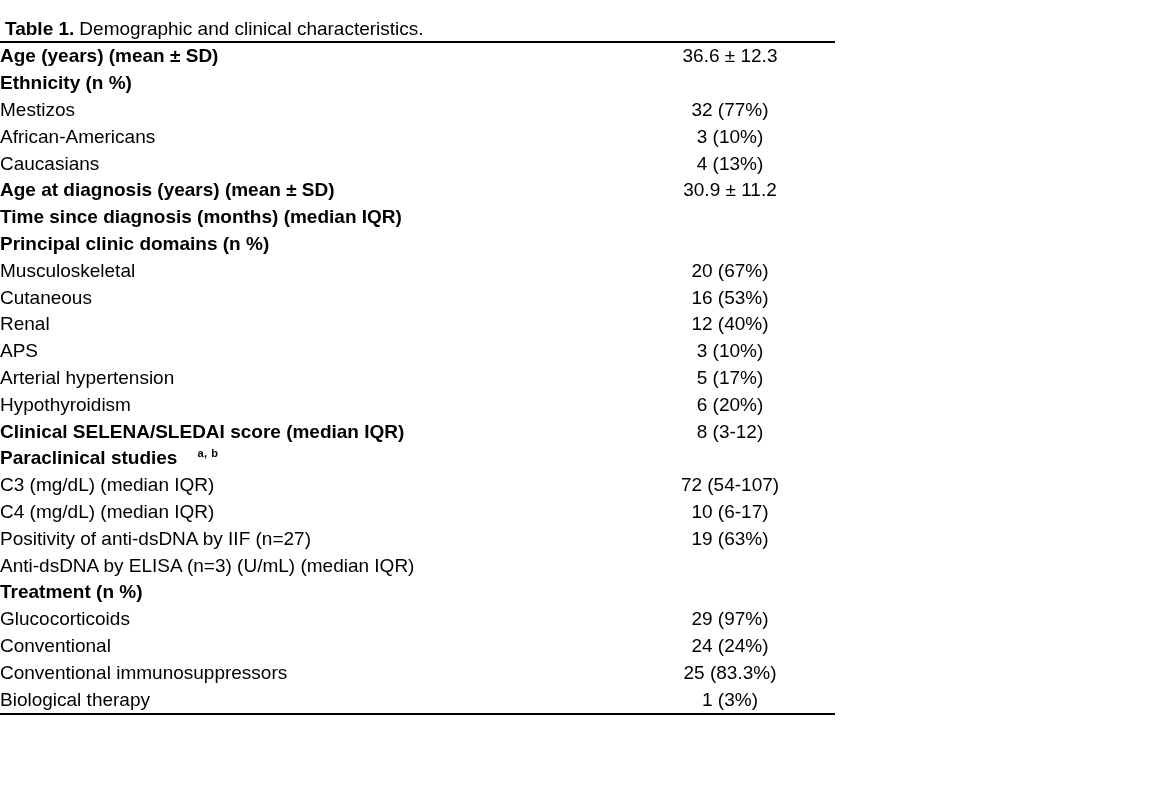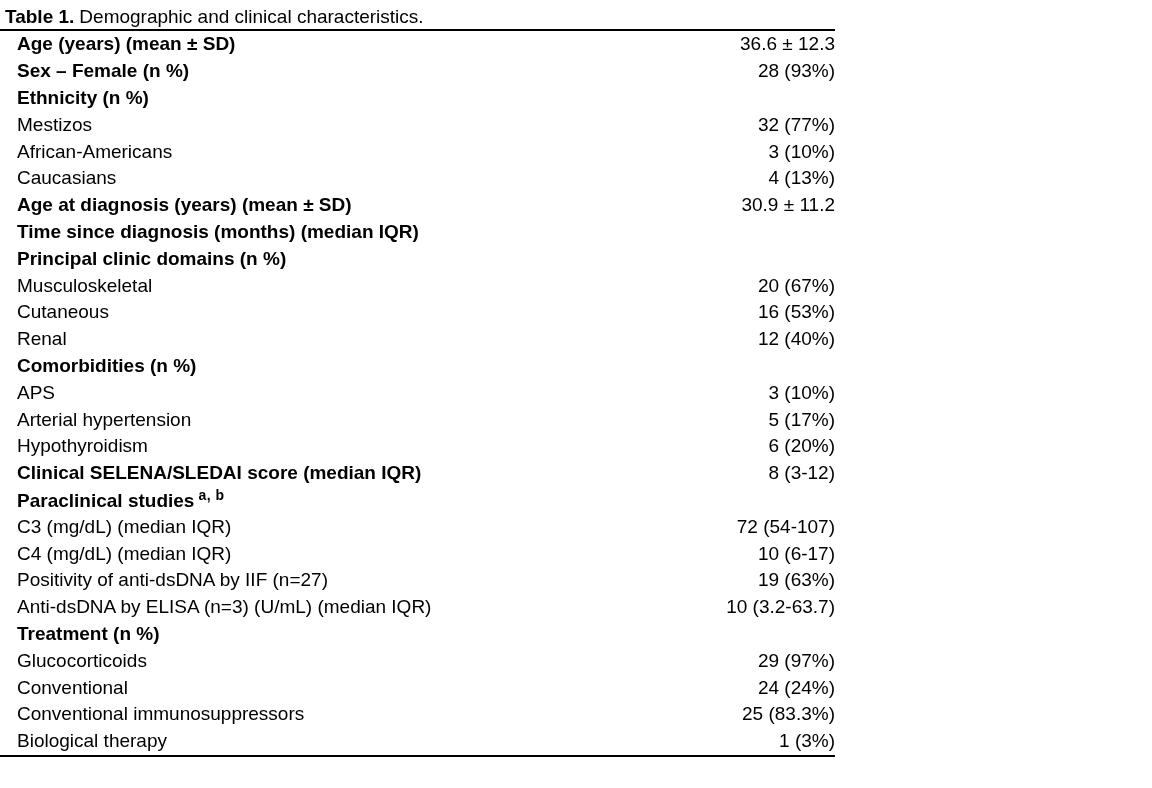--- a/index.html
+++ b/index.html
@@ -15,20 +15,21 @@
     color: #000000;
     width: 835px;
     padding-top: 5px;
   }
   .caption {
     font-size: 19px;
     line-height: 24px;
     height: 24px;
     padding-left: 5px;
     white-space: nowrap;
+    margin-top: 12px;
   }
   .caption-prefix {
     font-weight: 700;
     margin-right: 5px;
   }
   .data-table {
     border-top: 2px solid #000000;
     border-bottom: 2px solid #000000;
   }
   .row {
@@ -36,49 +37,44 @@
     align-items: center;
     height: 26.8px;
     font-size: 19px;
     white-space: nowrap;
   }
   .row.bold .label {
     font-weight: 700;
   }
   .label {
     flex: 1;
-    padding-left: 17px;
   }
   .label sup {
-    font-size: 14px;
-    margin-left: 4px;
+    font-size: 11px;
+    margin-left: 20px;
     letter-spacing: 0.5px;
   }
   .value {
     width: 210px;
-    text-align: right;
+    text-align: center;
     font-weight: 400;
   }
 </style>
 </head>
 <body>
 
 <div class="page">
   <div class="caption">
     <span class="caption-prefix">Table 1.</span><span class="caption-text">Demographic and clinical characteristics.</span>
   </div>
   <div class="data-table">
     <div id="rows">
         <div class="row bold">
           <div class="label">Age (years) (mean ± SD)</div>
           <div class="value">36.6 ± 12.3</div>
-        </div>
-        <div class="row bold">
-          <div class="label">Sex – Female (n %)</div>
-          <div class="value">28 (93%)</div>
         </div>
         <div class="row bold">
           <div class="label">Ethnicity (n %)</div>
           <div class="value"></div>
         </div>
         <div class="row">
           <div class="label">Mestizos</div>
           <div class="value">32 (77%)</div>
         </div>
         <div class="row">
@@ -105,24 +101,20 @@
           <div class="value">20 (67%)</div>
         </div>
         <div class="row">
           <div class="label">Cutaneous</div>
           <div class="value">16 (53%)</div>
         </div>
         <div class="row">
           <div class="label">Renal</div>
           <div class="value">12 (40%)</div>
         </div>
-        <div class="row bold">
-          <div class="label">Comorbidities (n %)</div>
-          <div class="value"></div>
-        </div>
         <div class="row">
           <div class="label">APS</div>
           <div class="value">3 (10%)</div>
         </div>
         <div class="row">
           <div class="label">Arterial hypertension</div>
           <div class="value">5 (17%)</div>
         </div>
         <div class="row">
           <div class="label">Hypothyroidism</div>
@@ -143,21 +135,20 @@
         <div class="row">
           <div class="label">C4 (mg/dL) (median IQR)</div>
           <div class="value">10 (6-17)</div>
         </div>
         <div class="row">
           <div class="label">Positivity of anti-dsDNA by IIF (n=27)</div>
           <div class="value">19 (63%)</div>
         </div>
         <div class="row">
           <div class="label">Anti-dsDNA by ELISA (n=3) (U/mL) (median IQR)</div>
-          <div class="value">10 (3.2-63.7)</div>
         </div>
         <div class="row bold">
           <div class="label">Treatment (n %)</div>
           <div class="value"></div>
         </div>
         <div class="row">
           <div class="label">Glucocorticoids</div>
           <div class="value">29 (97%)</div>
         </div>
         <div class="row">

